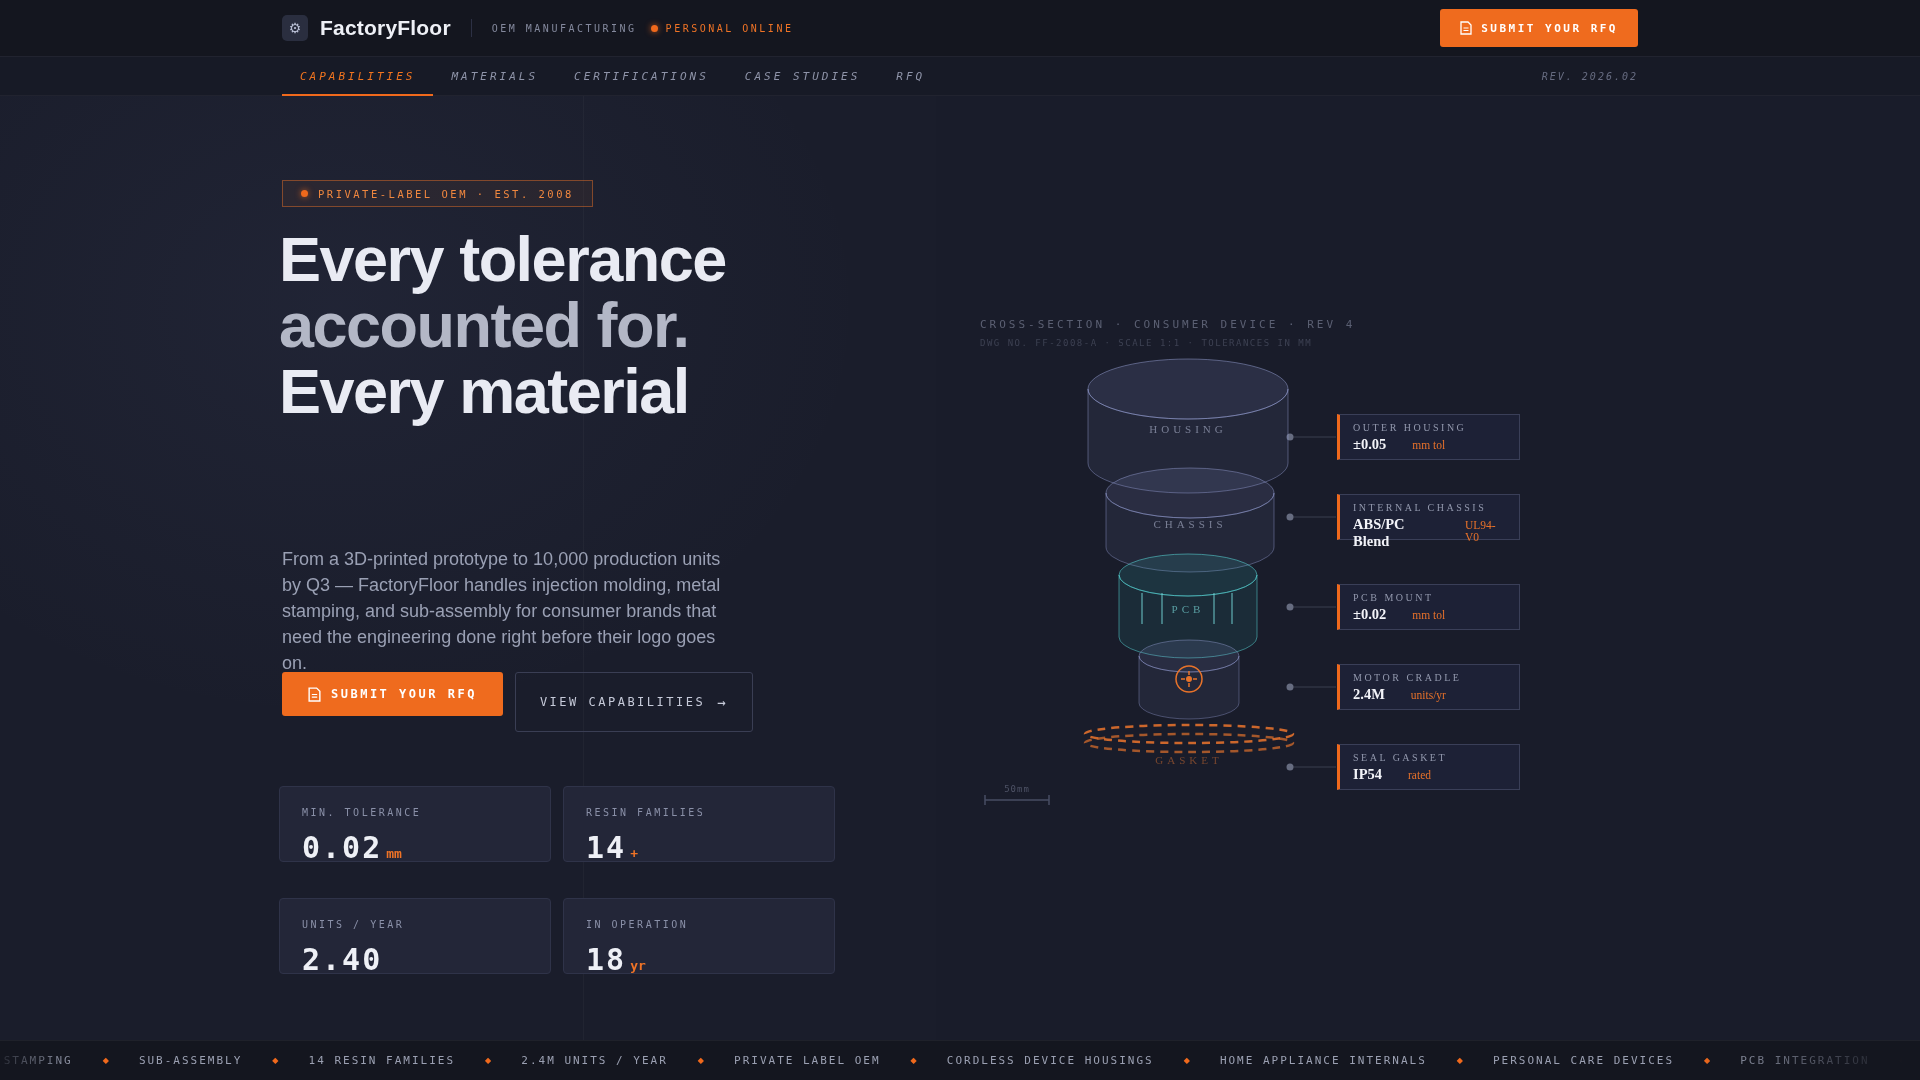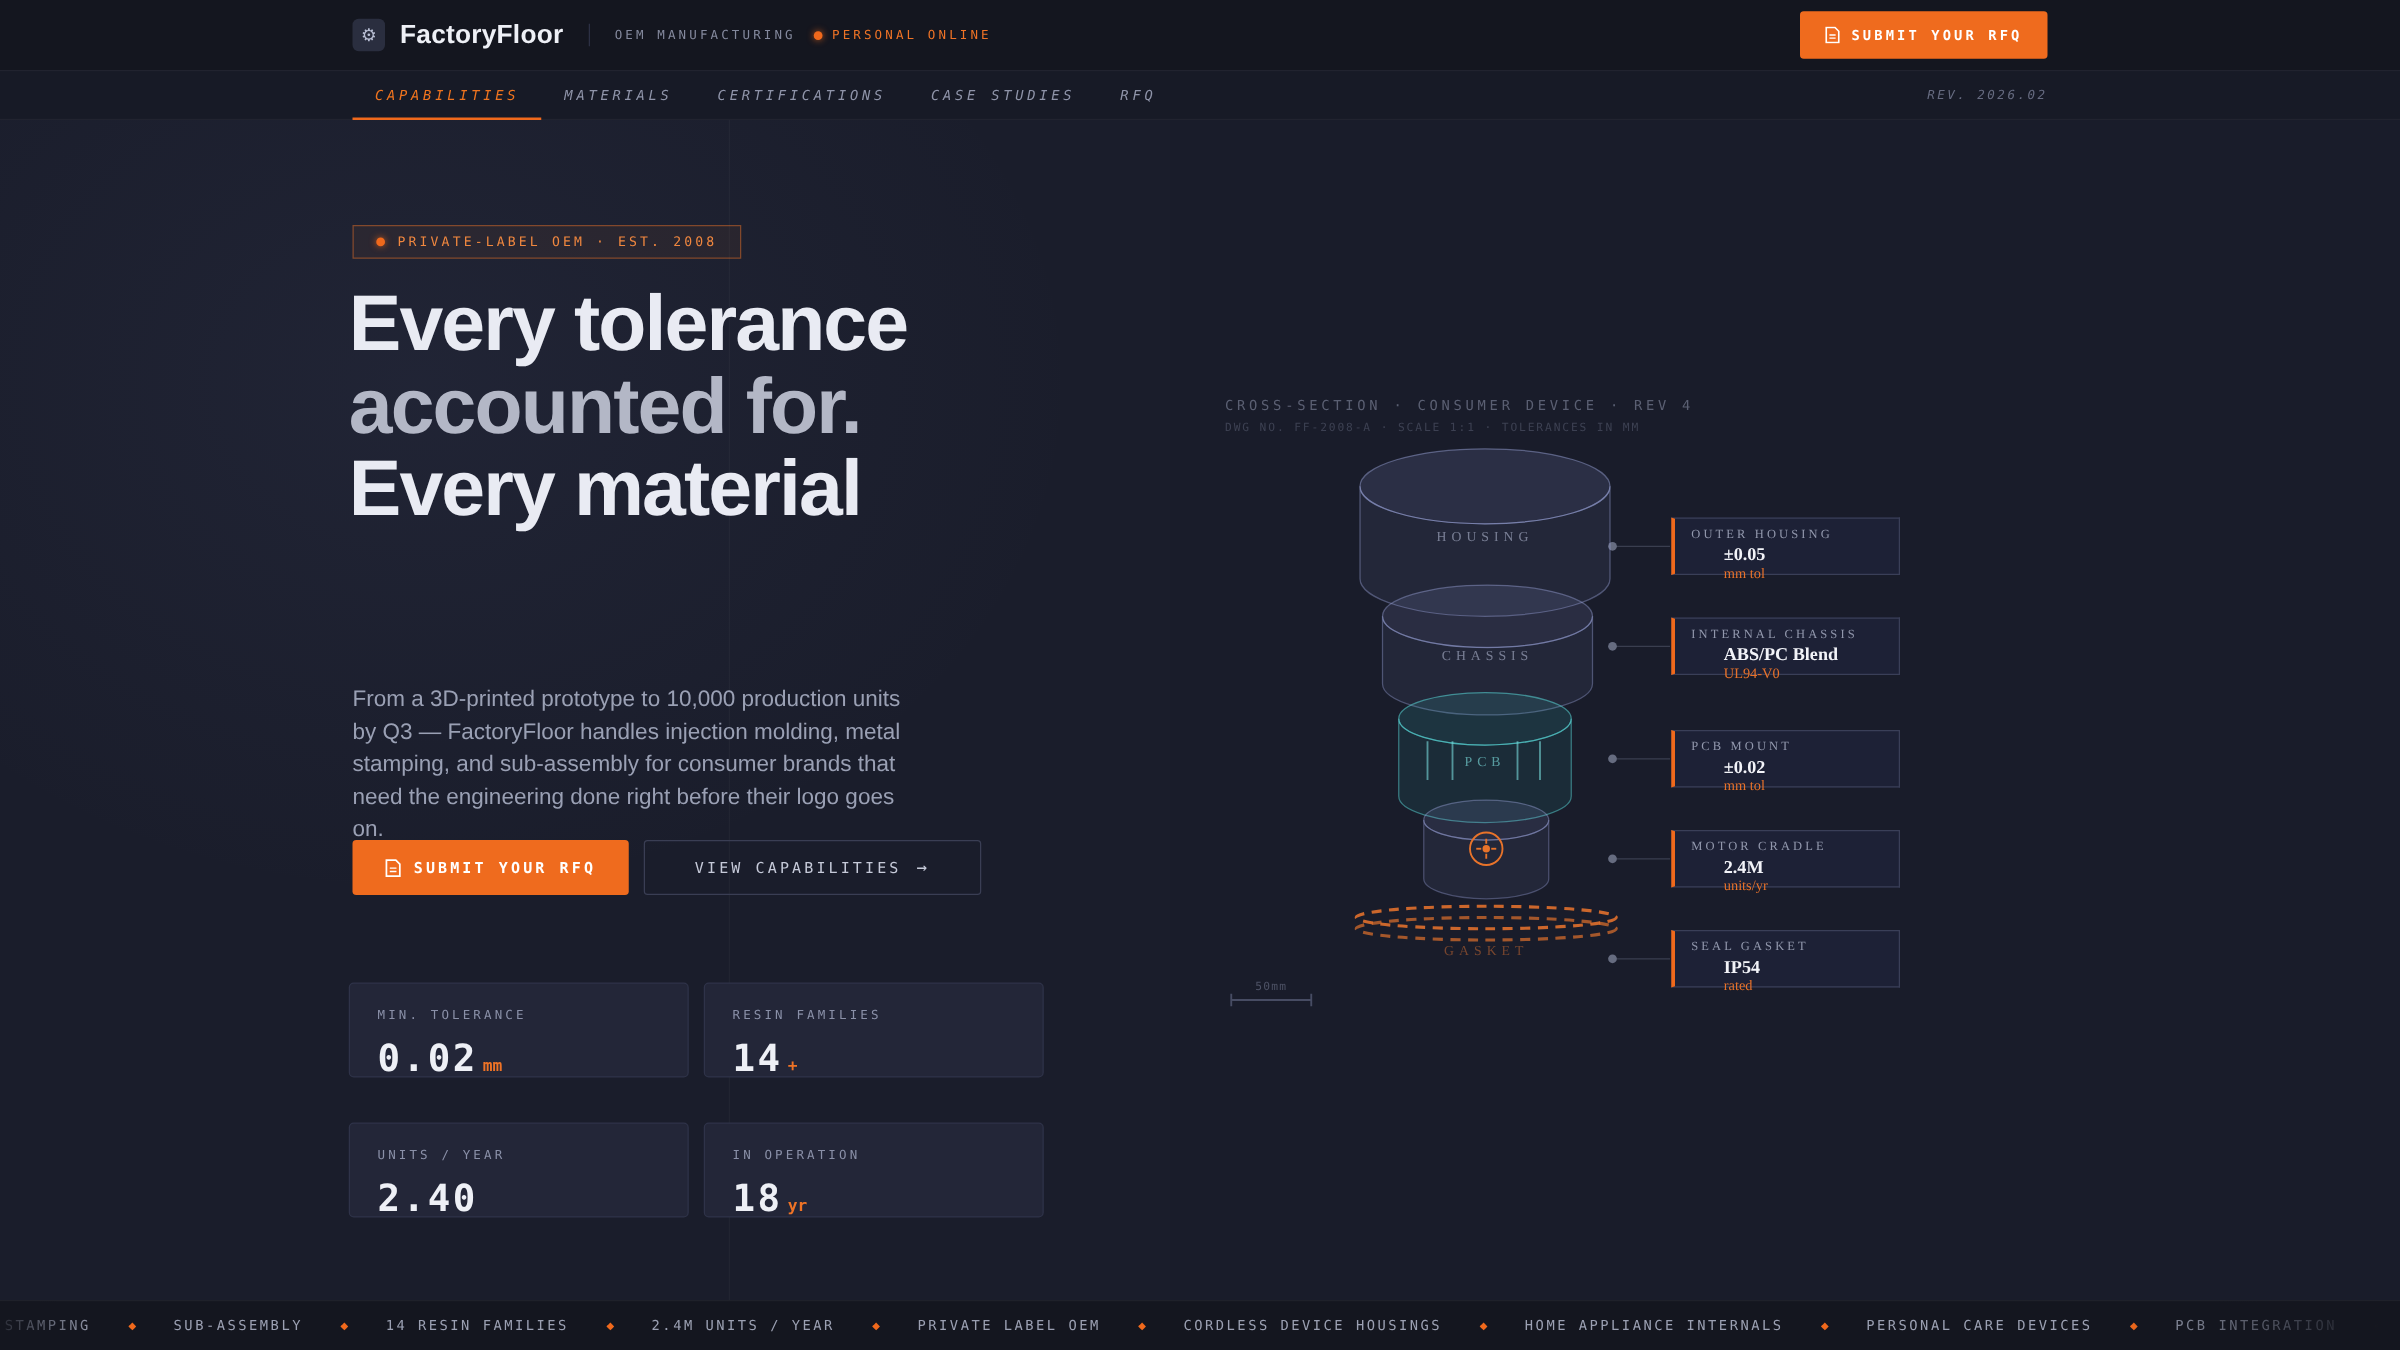--- a/index.html
+++ b/index.html
@@ -52,21 +52,21 @@
   .h-dim { color:#b3b7c6; }
 
   .lede { position:absolute; left:282px; top:546px; width:456px; color:#9aa0b4;
           font-size:18px; line-height:26px; }
 
   .cta-row { position:absolute; left:282px; top:672px; display:flex; gap:12px; }
   .btn-primary { display:flex; align-items:center; gap:10px; background:#ef6b1e; color:#fff; border:none;
                  height:44px; padding:0 26px; border-radius:3px; cursor:pointer;
                  font-family:"DejaVu Sans Mono",monospace; font-size:12px; font-weight:700; letter-spacing:2.5px; }
   .btn-ghost { display:flex; align-items:center; gap:12px; background:transparent; color:#c6cad9;
-               border:1px solid #3a3e54; height:44px; padding:0 40px; border-radius:3px; cursor:pointer;
+               border:1px solid #3a3e54; height:60px; padding:0 24px; border-radius:3px; cursor:pointer;
                font-family:"DejaVu Sans Mono",monospace; font-size:12px; letter-spacing:2.5px;text-align:right; }
   .arrow { font-family:"DejaVu Sans Mono",monospace; font-size:14px; color:#c6cad9; }
 
   
   .stats { position:absolute; left:279px; top:762px; display:grid;
            grid-template-columns:272px 272px; grid-auto-rows:100px; gap:12px 12px; }
   .card { background:#232638; border:1px solid #2f3349; border-radius:4px; padding:20px 22px;margin-top:24px; }
   .card-label { font-family:"DejaVu Sans Mono",monospace; font-size:10px; letter-spacing:2.5px; color:#8a90a8; }
   .card-value { margin-top:12px; font-family:"DejaVu Sans Mono",monospace; font-weight:700;
                 font-size:30px; letter-spacing:2px; color:#eef0f6; }
@@ -82,21 +82,21 @@
   .part-label { font-family:"Liberation Serif",serif; font-size:11px; letter-spacing:4px;
                 fill:rgba(190,196,222,.55); text-anchor:middle; }
   .part-label.teal { fill:rgba(120,215,215,.65); }
   .part-label.orange { fill:rgba(232,120,50,.45); }
   .scale-txt { font-family:"DejaVu Sans Mono",monospace; font-size:9px; letter-spacing:1px;
                fill:rgba(120,126,150,.55); text-anchor:middle; }
 
   .callout { position:absolute; left:401px; width:183px; height:46px; background:#1d2136;
              border:1px solid #3a3f58; border-left:3px solid #f0691c; padding:7px 12px 0 13px; }
   .co-title { font-family:"Liberation Serif",serif; font-size:10px; letter-spacing:2.5px; color:#9298ad; }
-  .co-row { margin-top:3px; display:flex; align-items:baseline;flex-direction:column; }
+  .co-row { margin-top:3px; display:flex; align-items:baseline; }
   .co-value { font-family:"Liberation Serif",serif; font-weight:700; font-size:14.5px; color:#f2f3f8; }
   .co-unit { font-family:"Liberation Serif",serif; font-size:11.5px; color:#e8722a; margin-left:26px; }
 
   
   .ticker { position:absolute; left:0; top:1040px; width:1920px; height:40px; background:#14161f;
             border-top:1px solid rgba(255,255,255,.05); overflow:hidden; }
   .ticker-track { display:flex; align-items:center; height:100%; margin-left:-78px; white-space:nowrap; }
   .t-item { font-family:"DejaVu Sans Mono",monospace; font-size:11px; letter-spacing:2px; color:#9ba0b2; padding:0 30px; }
   .t-sep { color:#f0691c; font-size:8px; }
   .ticker-fade-r { position:absolute; right:0; top:0; width:220px; height:100%;

